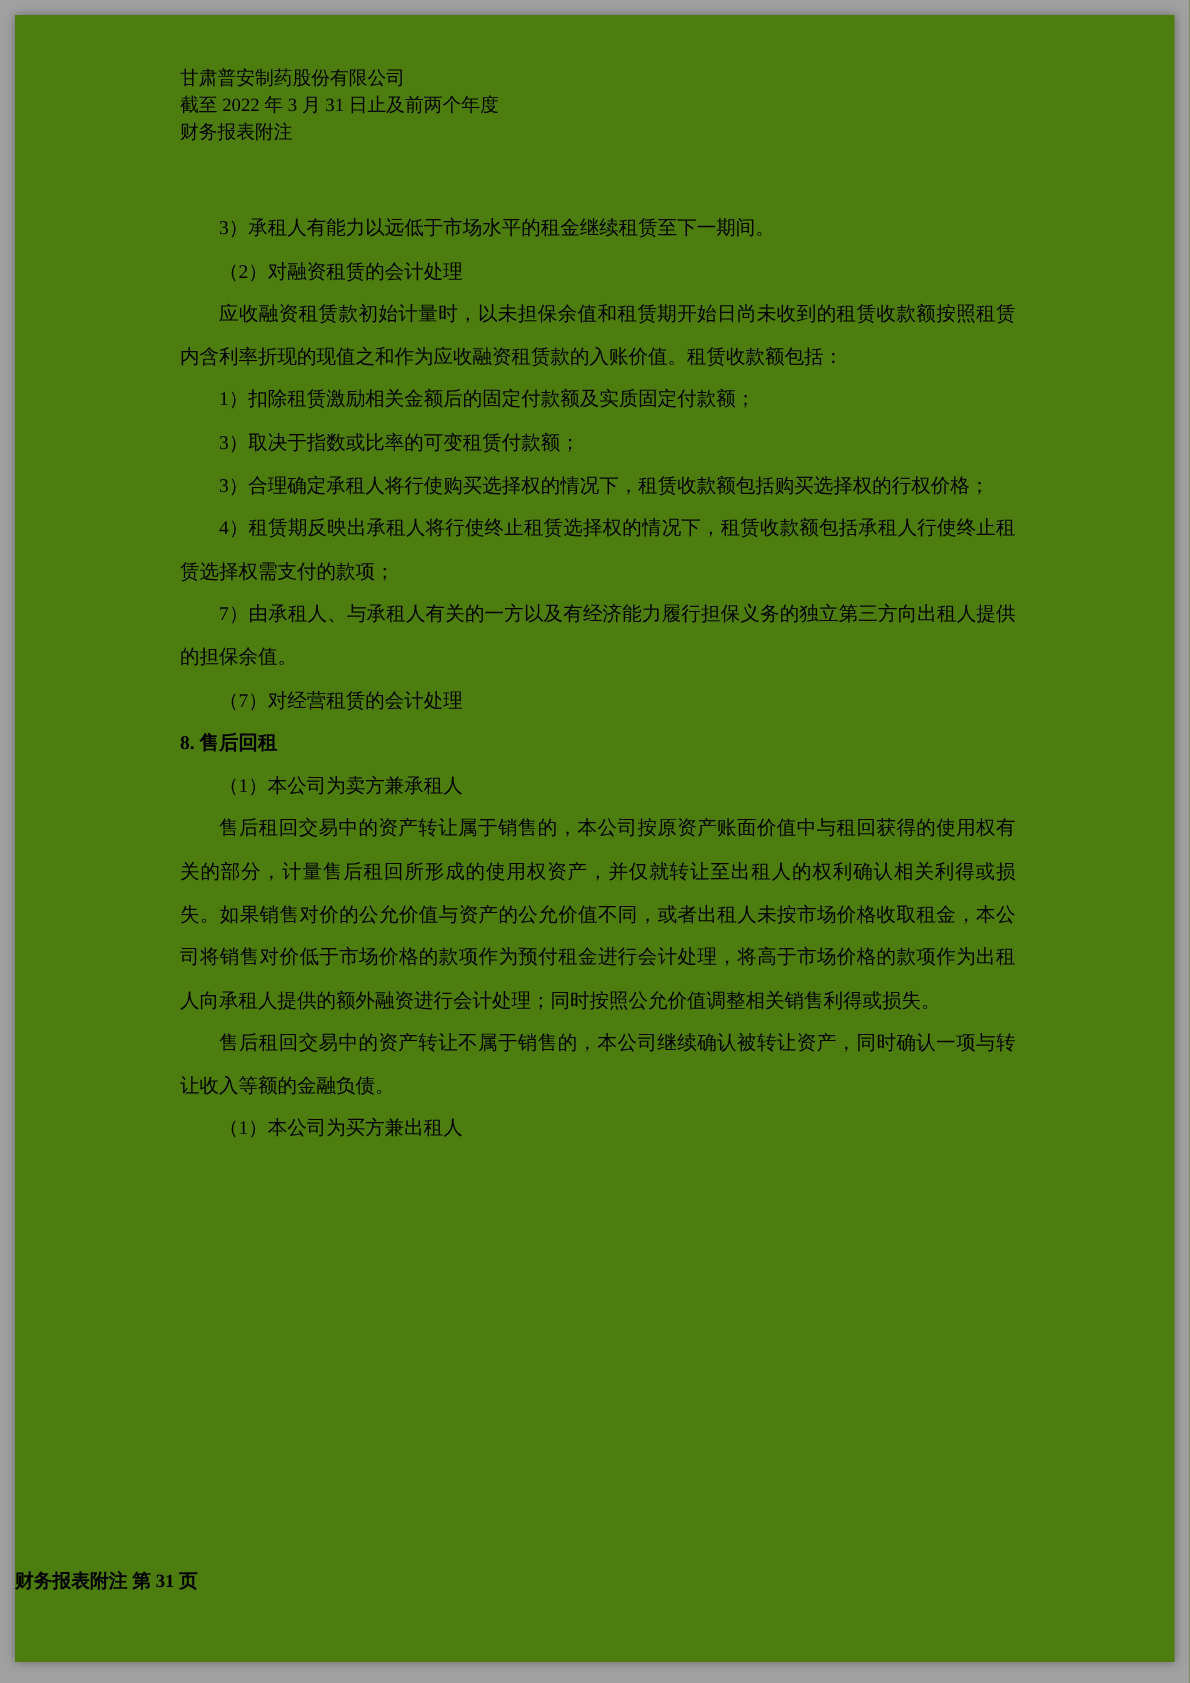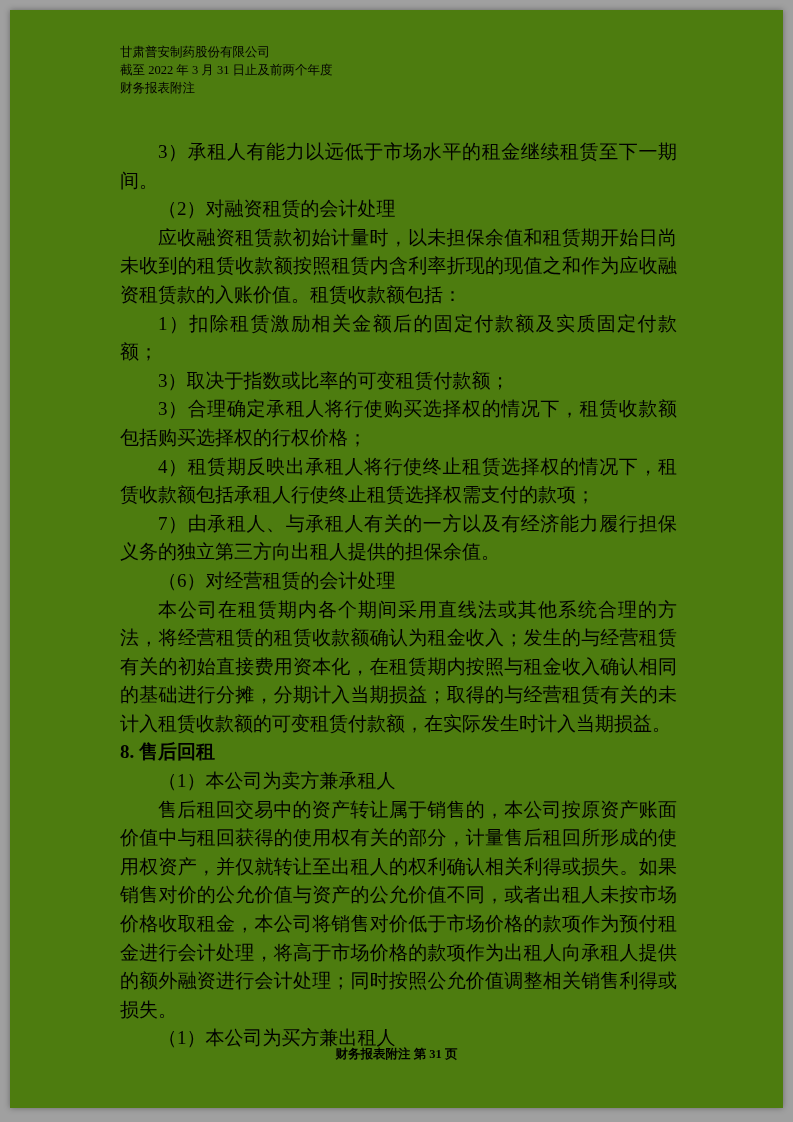--- a/index.html
+++ b/index.html
@@ -31,37 +31,37 @@
     white-space: nowrap;
   }
   .doc-body {
     position: absolute;
     left: 110px;
     top: 128px;
     width: 557px;
   }
   .doc-body p {
     margin: 0;
-    font-size: 19px;
+    font-size: 13px;
     line-height: 28.6px;
     color: #000000;
     text-align: justify;
     text-justify: inter-ideograph;
     text-indent: 2em;
     overflow-wrap: break-word;
     word-break: break-all;
   }
   .doc-body p.no-indent { text-indent: 0; }
   .doc-body p.bold { font-weight: bold; }
   .doc-footer {
     position: absolute;
     left: 0;
     top: 1036px;
     width: 100%;
-    text-align: center;
+    text-align: left;
     font-size: 12.5px;
     font-weight: bold;
     color: #000000;
   }
 </style>
 </head>
 <body>
 
 <div class="page">
 
@@ -73,25 +73,25 @@
 
   <main class="doc-body" id="body-container">
       <p class="">3）承租人有能力以远低于市场水平的租金继续租赁至下一期间。</p>
       <p class="">（2）对融资租赁的会计处理</p>
       <p class="">应收融资租赁款初始计量时，以未担保余值和租赁期开始日尚未收到的租赁收款额按照租赁内含利率折现的现值之和作为应收融资租赁款的入账价值。租赁收款额包括：</p>
       <p class="">1）扣除租赁激励相关金额后的固定付款额及实质固定付款额；</p>
       <p class="">3）取决于指数或比率的可变租赁付款额；</p>
       <p class="">3）合理确定承租人将行使购买选择权的情况下，租赁收款额包括购买选择权的行权价格；</p>
       <p class="">4）租赁期反映出承租人将行使终止租赁选择权的情况下，租赁收款额包括承租人行使终止租赁选择权需支付的款项；</p>
       <p class="">7）由承租人、与承租人有关的一方以及有经济能力履行担保义务的独立第三方向出租人提供的担保余值。</p>
-      <p class="">（6）对经营租赁的会计处理</p>
-      <p class="">本公司在租赁期内各个期间采用直线法或其他系统合理的方法，将经营租赁的租赁收款额确认为租金收入；发生的与经营租赁有关的初始直接费用资本化，在租赁期内按照与租金收入确认相同的基础进行分摊，分期计入当期损益；取得的与经营租赁有关的未计入租赁收款额的可变租赁付款额，在实际发生时计入当期损益。</p>
+      <p class="">（7）对经营租赁的会计处理</p>
       <p class="bold no-indent">8. 售后回租</p>
       <p class="">（1）本公司为卖方兼承租人</p>
       <p class="">售后租回交易中的资产转让属于销售的，本公司按原资产账面价值中与租回获得的使用权有关的部分，计量售后租回所形成的使用权资产，并仅就转让至出租人的权利确认相关利得或损失。如果销售对价的公允价值与资产的公允价值不同，或者出租人未按市场价格收取租金，本公司将销售对价低于市场价格的款项作为预付租金进行会计处理，将高于市场价格的款项作为出租人向承租人提供的额外融资进行会计处理；同时按照公允价值调整相关销售利得或损失。</p>
+      <p class="">售后租回交易中的资产转让不属于销售的，本公司继续确认被转让资产，同时确认一项与转让收入等额的金融负债。</p>
       <p class="">（1）本公司为买方兼出租人</p>
     </main>
 
   <footer class="doc-footer">
     <span>财务报表附注 第 31 页</span>
   </footer>
 
 </div>
 
 </body></html>

